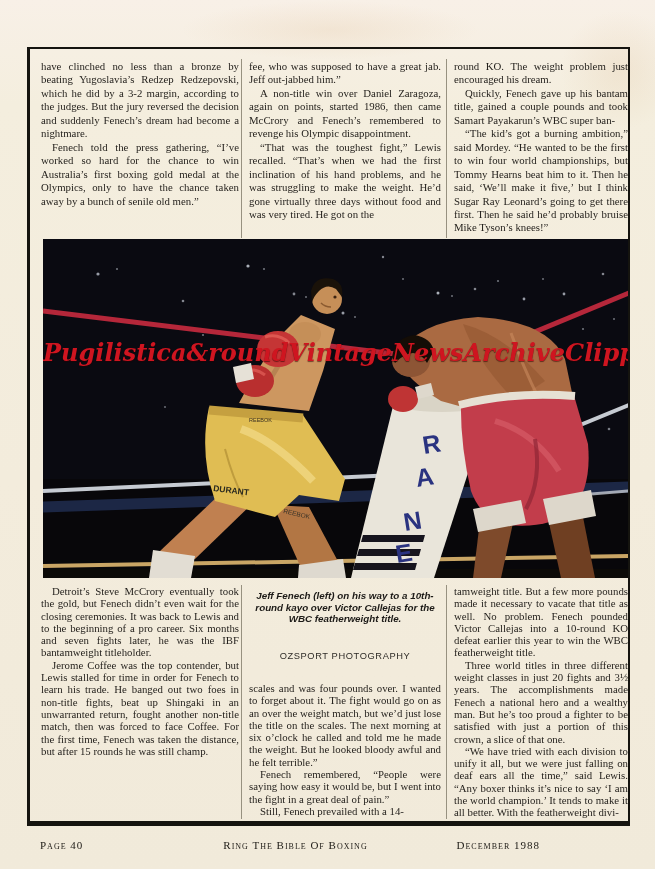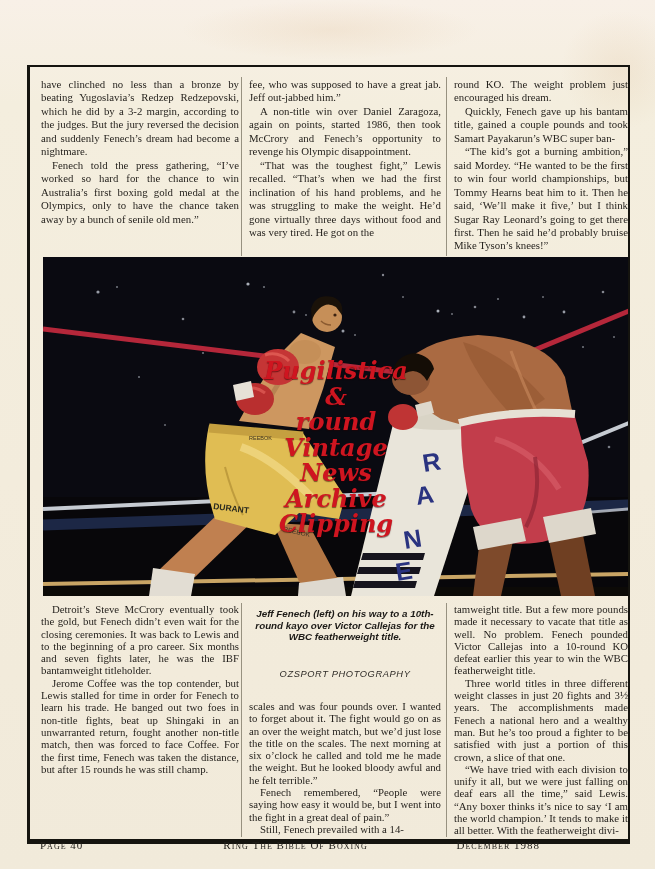--- a/index.html
+++ b/index.html
@@ -6,21 +6,21 @@
   body{background:#d8d2c4;}
   .page{
     position:relative;width:655px;height:869px;overflow:hidden;
     background:linear-gradient(180deg,#f8f0e7 0%,#f4eede 12%,#f3ecdc 55%,#f1eada 100%);
     font-family:"Liberation Serif", serif;color:#211e1a;
   }
   .stain{position:absolute;border-radius:50%;pointer-events:none;}
   .content-box{
     position:absolute;left:27px;top:47px;width:603px;height:779px;
     border:2px solid #15140f;border-left-width:3px;border-bottom-width:5px;
-    box-sizing:border-box;overflow:hidden;margin-top:18px;
+    box-sizing:border-box;overflow:hidden;
   }
   .col{position:absolute;text-align:justify;font-size:10.8px;}
   .toprow .col{top:11px;height:177px;line-height:13.45px;}
   .botrow .col{top:536px;height:236px;line-height:12.3px;}
   .col p{margin:0;}
   .col p.ind{text-indent:11px;}
   .c1{left:11px;width:198px;}
   .c2{left:219px;width:192px;}
   .c3{left:424px;width:174px;}
   .vrule{position:absolute;width:1px;background:#979180;}
@@ -28,32 +28,32 @@
   .vr2{left:416px;}
   .vrule.top{top:10px;height:179px;}
   .vrule.bot{top:536px;height:234px;}
   .photo{
     position:absolute;left:13px;top:190px;width:586px;height:339px;
     background:#0a0a11;overflow:hidden;
   }
   .photo svg{position:absolute;left:0;top:0;}
   .watermark{
     position:absolute;left:0;top:101px;width:100%;
-    display:flex;flex-direction:column;align-items:center;
+    display:flex;align-items:center;
     font-family:"DejaVu Serif", serif;font-style:italic;font-weight:bold;
     font-size:24px;line-height:25.5px;color:#cf1520;
     text-shadow:0 1px 1px rgba(40,0,0,.55);pointer-events:none;
   }
   .caption-block{height:97px;padding-top:5px;box-sizing:border-box;}
   .caption{
     font-family:"Liberation Sans", sans-serif;font-weight:bold;font-style:italic;
     font-size:9.8px;line-height:11.6px;text-align:center;color:#1c1a17;padding:0 2px;
   }
   .credit{
-    font-family:"Liberation Sans", sans-serif;font-style:italic;
+    font-family:"Liberation Sans", sans-serif;
     font-size:9.3px;letter-spacing:.6px;text-align:center;color:#2e2b27;margin-top:25px;
   }
   .footer{position:absolute;left:0;top:839px;width:562px;height:16px;
     font-variant:small-caps;font-size:11px;letter-spacing:1px;color:#23201b;}
   .footer .fl{position:absolute;left:40px;}
   .footer .fc{position:absolute;left:0;right:0;text-align:center;padding-left:29px;}
   .footer .fr{position:absolute;right:22px;}
 </style>
 </head>
 <body>
@@ -66,21 +66,21 @@
   <div class="content-box">
 
     <div class="toprow">
       <div class="col c1">
         <p>have clinched no less than a bronze by beating Yugoslavia’s Redzep Redzepovski, which he did by a 3-2 margin, according to the judges. But the jury reversed the decision and suddenly Fenech’s dream had become a nightmare.</p>
         <p class="ind">Fenech told the press gathering, “I’ve worked so hard for the chance to win Australia’s first boxing gold medal at the Olympics, only to have the chance taken away by a bunch of senile old men.”</p>
       </div>
       <div class="vrule vr1 top"></div>
       <div class="col c2">
         <p>fee, who was supposed to have a great jab. Jeff out-jabbed him.”</p>
-        <p class="ind">A non-title win over Daniel Zaragoza, again on points, started 1986, then took McCrory and Fenech’s opportunity to revenge his Olympic disappointment.</p>
+        <p class="ind">A non-title win over Daniel Zaragoza, again on points, started 1986, then came McCrory and Fenech’s remembered to revenge his Olympic disappointment.</p>
         <p class="ind">“That was the toughest fight,” Lewis recalled. “That’s when we had the first inclination of his hand problems, and he was struggling to make the weight. He’d gone virtually three days without food and was very tired. He got on the</p>
       </div>
       <div class="vrule vr2 top"></div>
       <div class="col c3">
         <p>round KO. The weight problem just encouraged his dream.</p>
         <p class="ind">Quickly, Fenech gave up his bantam title, gained a couple pounds and took Samart Payakarun’s WBC super ban-</p>
         <p class="ind">“The kid’s got a burning ambition,” said Mordey. “He wanted to be the first to win four world championships, but Tommy Hearns beat him to it. Then he said, ‘We’ll make it five,’ but I think Sugar Ray Leonard’s going to get there first. Then he said he’d probably bruise Mike Tyson’s knees!”</p>
       </div>
     </div>
 

